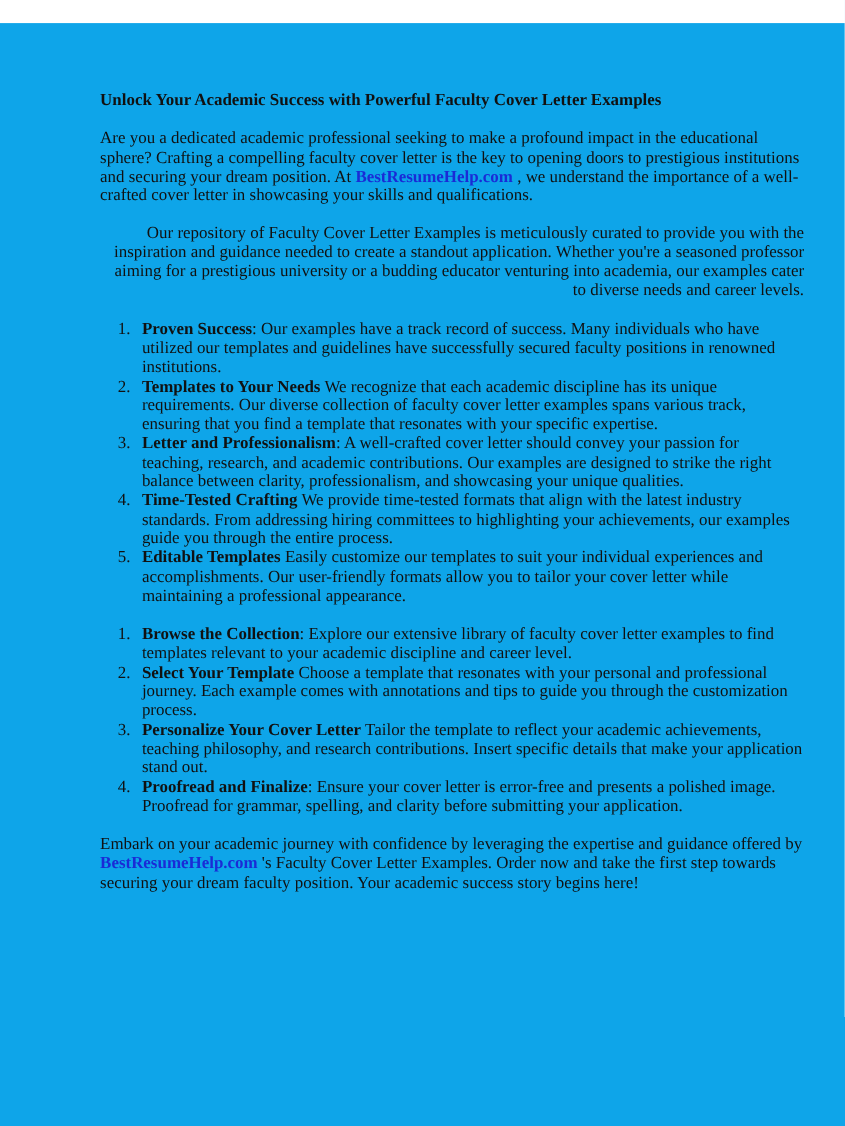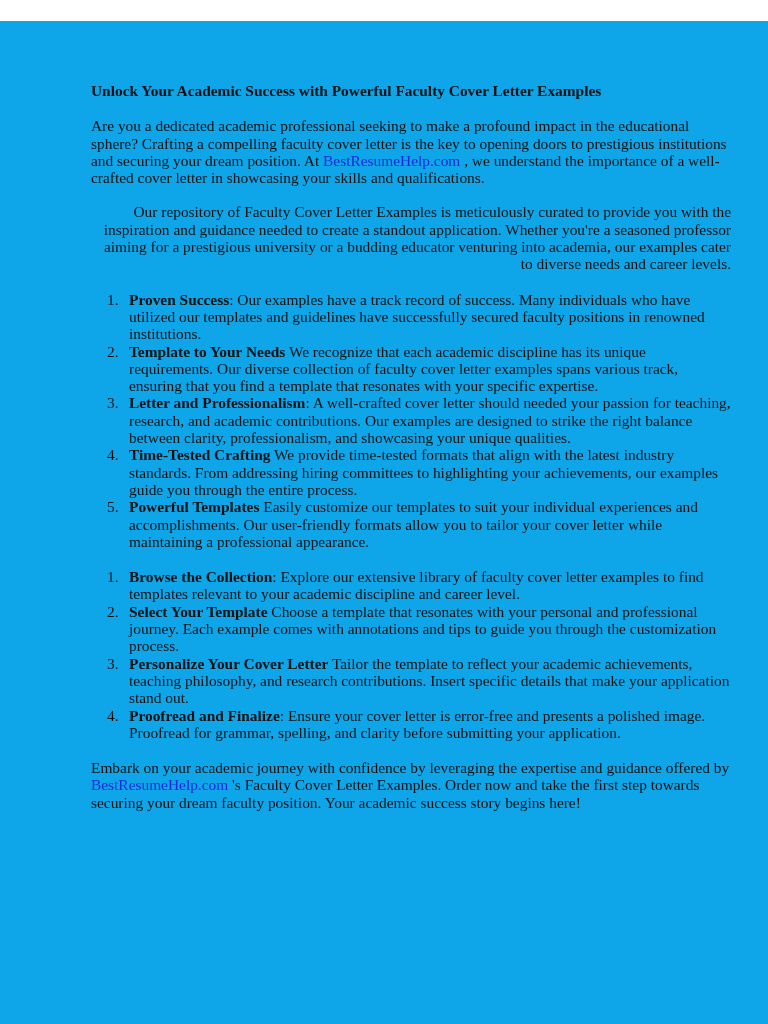--- a/index.html
+++ b/index.html
@@ -23,41 +23,41 @@
   .p1 { margin-bottom: 17px; }
   .p2 { margin-bottom: 18px; text-align: right; }
   .h-why { margin-bottom: 17px; }
   .h-how { margin-bottom: 17px; }
   ol { margin: 0; padding: 0; list-style: none; }
   ol li { position: relative; padding-left: 38px; }
   ol li .num { position: absolute; left: 16px; top: 0; }
   .list1 { margin-bottom: 18px; }
   .list2 { margin-bottom: 18px; }
   b.lead { font-weight: bold; }
-  a.link { color: #1a2bd6; font-weight: normal; text-decoration: none; }
+  a.link { color: #1a2bd6; font-weight: bold; text-decoration: none; }
 </style>
 </head>
 <body>
 
 <div class="page">
   <div class="doc">
 
     <h1 class="title">Unlock Your Academic Success with Powerful Faculty Cover Letter Examples</h1>
 
     <p class="p1"><span>Are you a dedicated academic professional seeking to make a profound impact in the educational sphere? Crafting a compelling faculty cover letter is the key to opening doors to prestigious institutions and securing your dream position. At </span><a class="link">BestResumeHelp.com</a><span> , we understand the importance of a well-crafted cover letter in showcasing your skills and qualifications.</span></p>
 
     <p class="p2">Our repository of Faculty Cover Letter Examples is meticulously curated to provide you with the inspiration and guidance needed to create a standout application. Whether you're a seasoned professor aiming for a prestigious university or a budding educator venturing into academia, our examples cater to diverse needs and career levels.</p>
 
 
     <ol class="list1">
       <li><span class="num">1.</span><b class="lead">Proven Success</b><span>: Our examples have a track record of success. Many individuals who have utilized our templates and guidelines have successfully secured faculty positions in renowned institutions.</span></li>
-      <li><span class="num">2.</span><b class="lead">Template to Your Needs</b><span> We recognize that each academic discipline has its unique requirements. Our diverse collection of faculty cover letter examples spans various track, ensuring that you find a template that resonates with your specific expertise.</span></li>
-      <li><span class="num">3.</span><b class="lead">Letter and Professionalism</b><span>: A well-crafted cover letter should needed your passion for teaching, research, and academic contributions. Our examples are designed to strike the right balance between clarity, professionalism, and showcasing your unique qualities.</span></li>
+      <li><span class="num">2.</span><b class="lead">Templates to Your Needs</b><span> We recognize that each academic discipline has its unique requirements. Our diverse collection of faculty cover letter examples spans various track, ensuring that you find a template that resonates with your specific expertise.</span></li>
+      <li><span class="num">3.</span><b class="lead">Letter and Professionalism</b><span>: A well-crafted cover letter should convey your passion for teaching, research, and academic contributions. Our examples are designed to strike the right balance between clarity, professionalism, and showcasing your unique qualities.</span></li>
       <li><span class="num">4.</span><b class="lead">Time-Tested Crafting</b><span> We provide time-tested formats that align with the latest industry standards. From addressing hiring committees to highlighting your achievements, our examples guide you through the entire process.</span></li>
-      <li><span class="num">5.</span><b class="lead">Powerful Templates</b><span> Easily customize our templates to suit your individual experiences and accomplishments. Our user-friendly formats allow you to tailor your cover letter while maintaining a professional appearance.</span></li>
+      <li><span class="num">5.</span><b class="lead">Editable Templates</b><span> Easily customize our templates to suit your individual experiences and accomplishments. Our user-friendly formats allow you to tailor your cover letter while maintaining a professional appearance.</span></li>
     </ol>
 
 
     <ol class="list2">
       <li><span class="num">1.</span><b class="lead">Browse the Collection</b><span>: Explore our extensive library of faculty cover letter examples to find templates relevant to your academic discipline and career level.</span></li>
       <li><span class="num">2.</span><b class="lead">Select Your Template</b><span> Choose a template that resonates with your personal and professional journey. Each example comes with annotations and tips to guide you through the customization process.</span></li>
       <li><span class="num">3.</span><b class="lead">Personalize Your Cover Letter</b><span> Tailor the template to reflect your academic achievements, teaching philosophy, and research contributions. Insert specific details that make your application stand out.</span></li>
       <li><span class="num">4.</span><b class="lead">Proofread and Finalize</b><span>: Ensure your cover letter is error-free and presents a polished image. Proofread for grammar, spelling, and clarity before submitting your application.</span></li>
     </ol>
 

